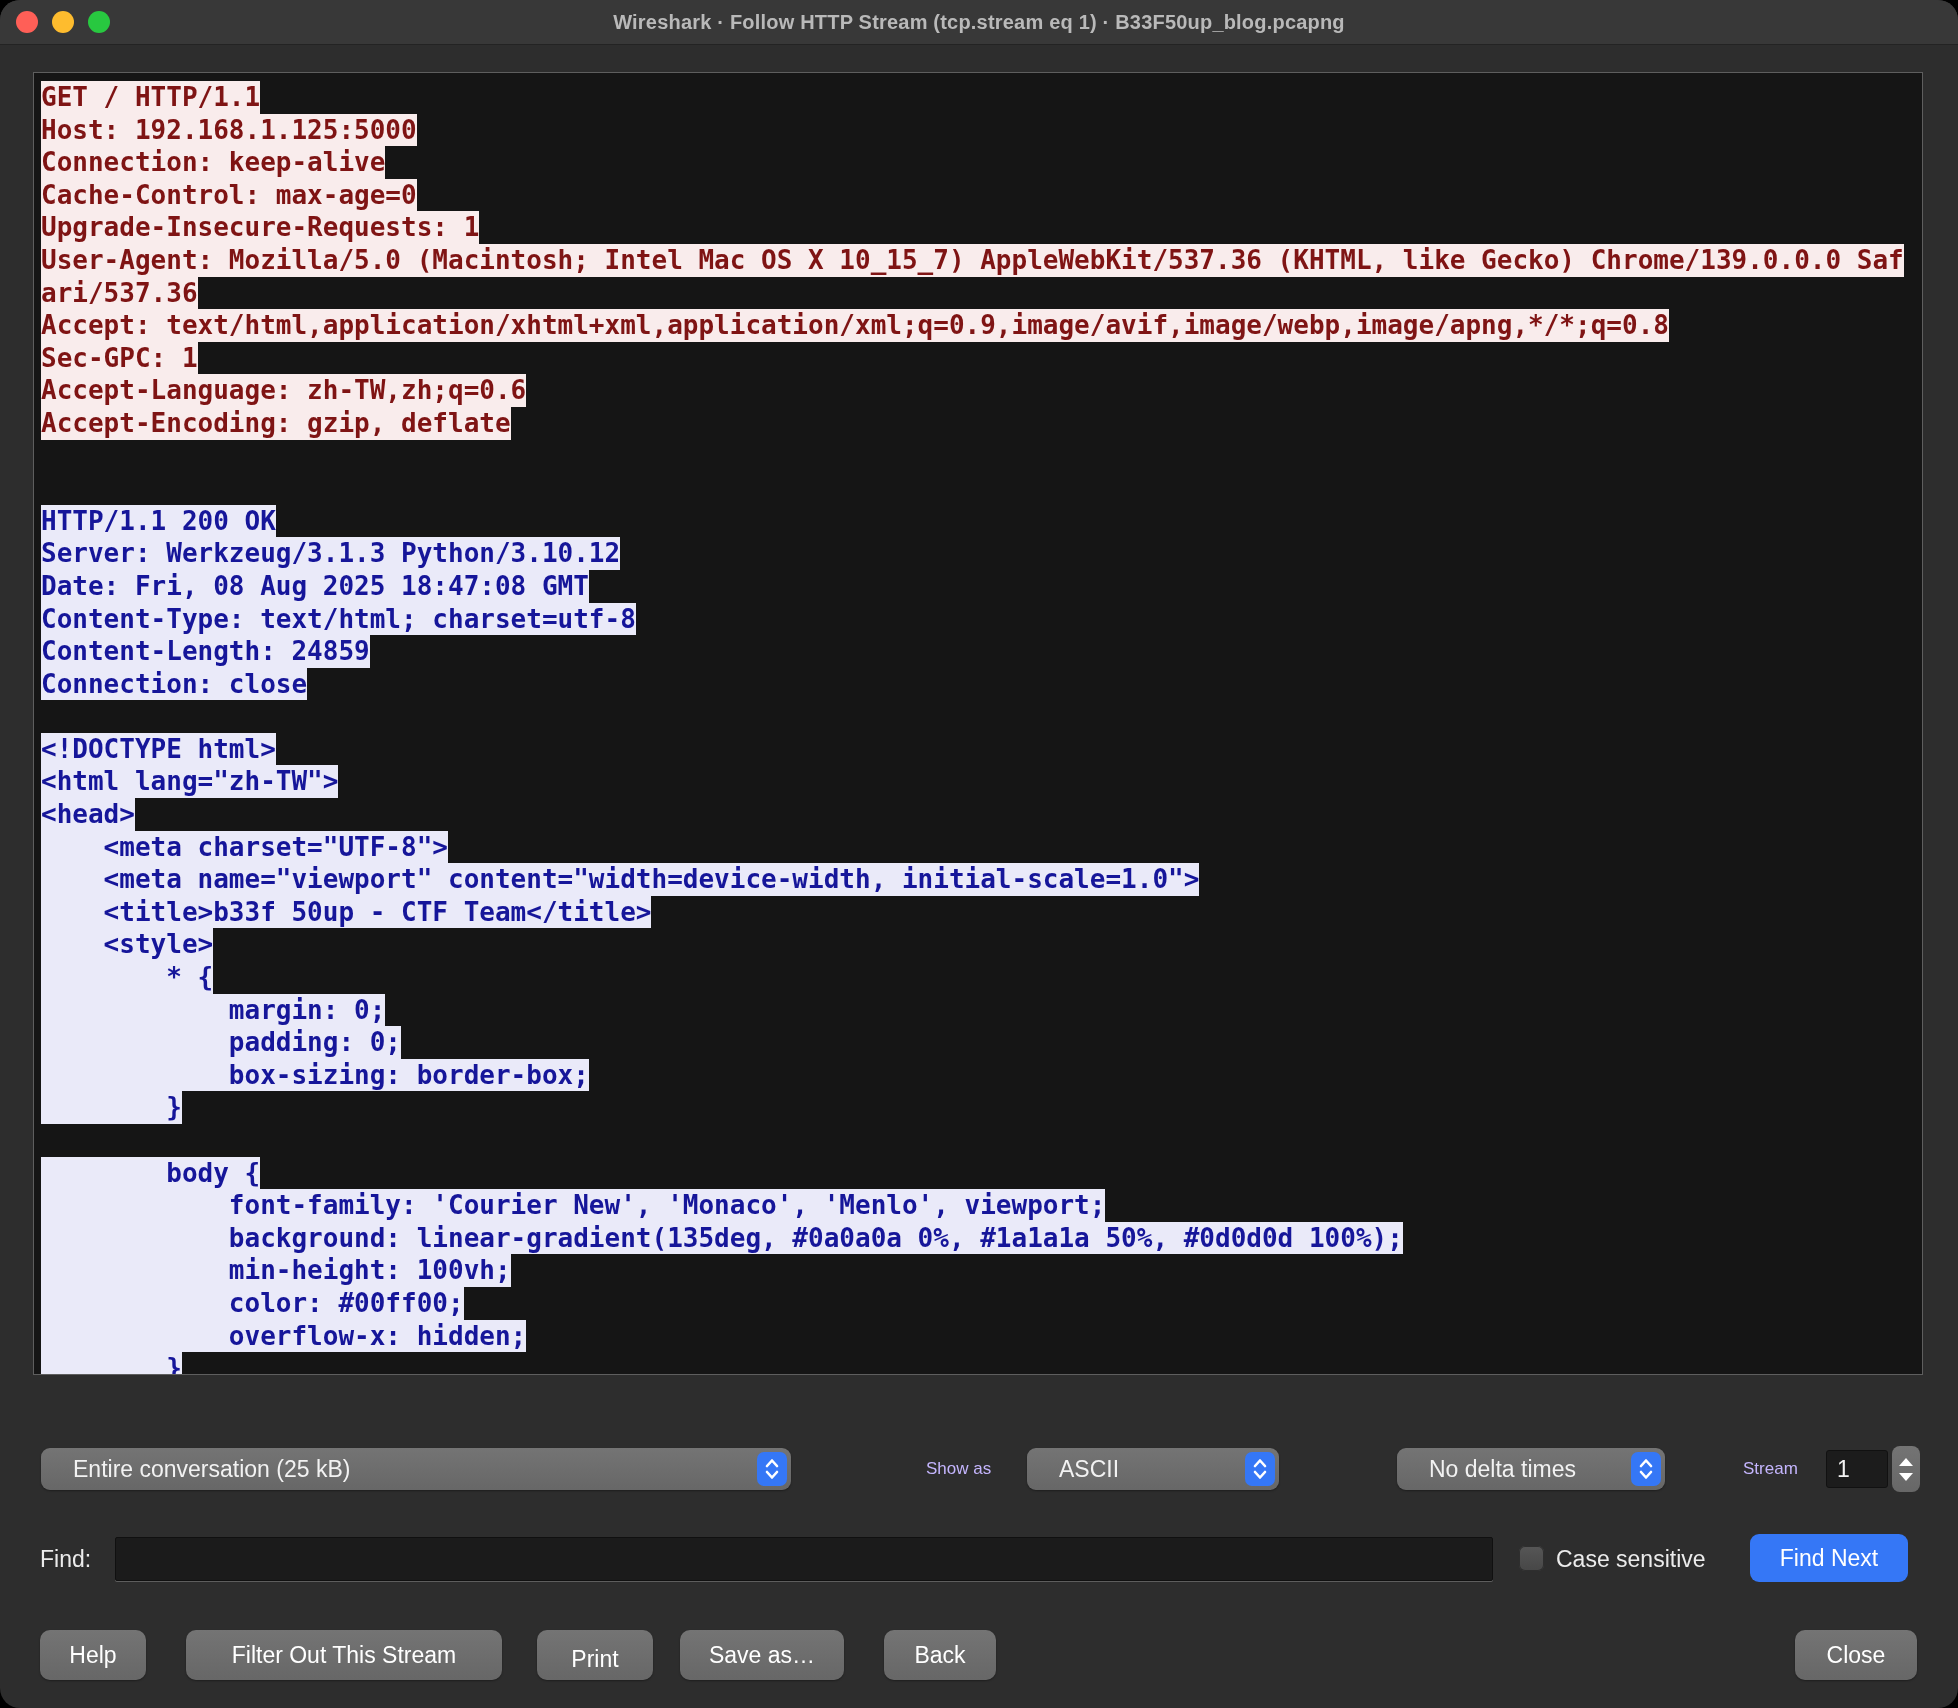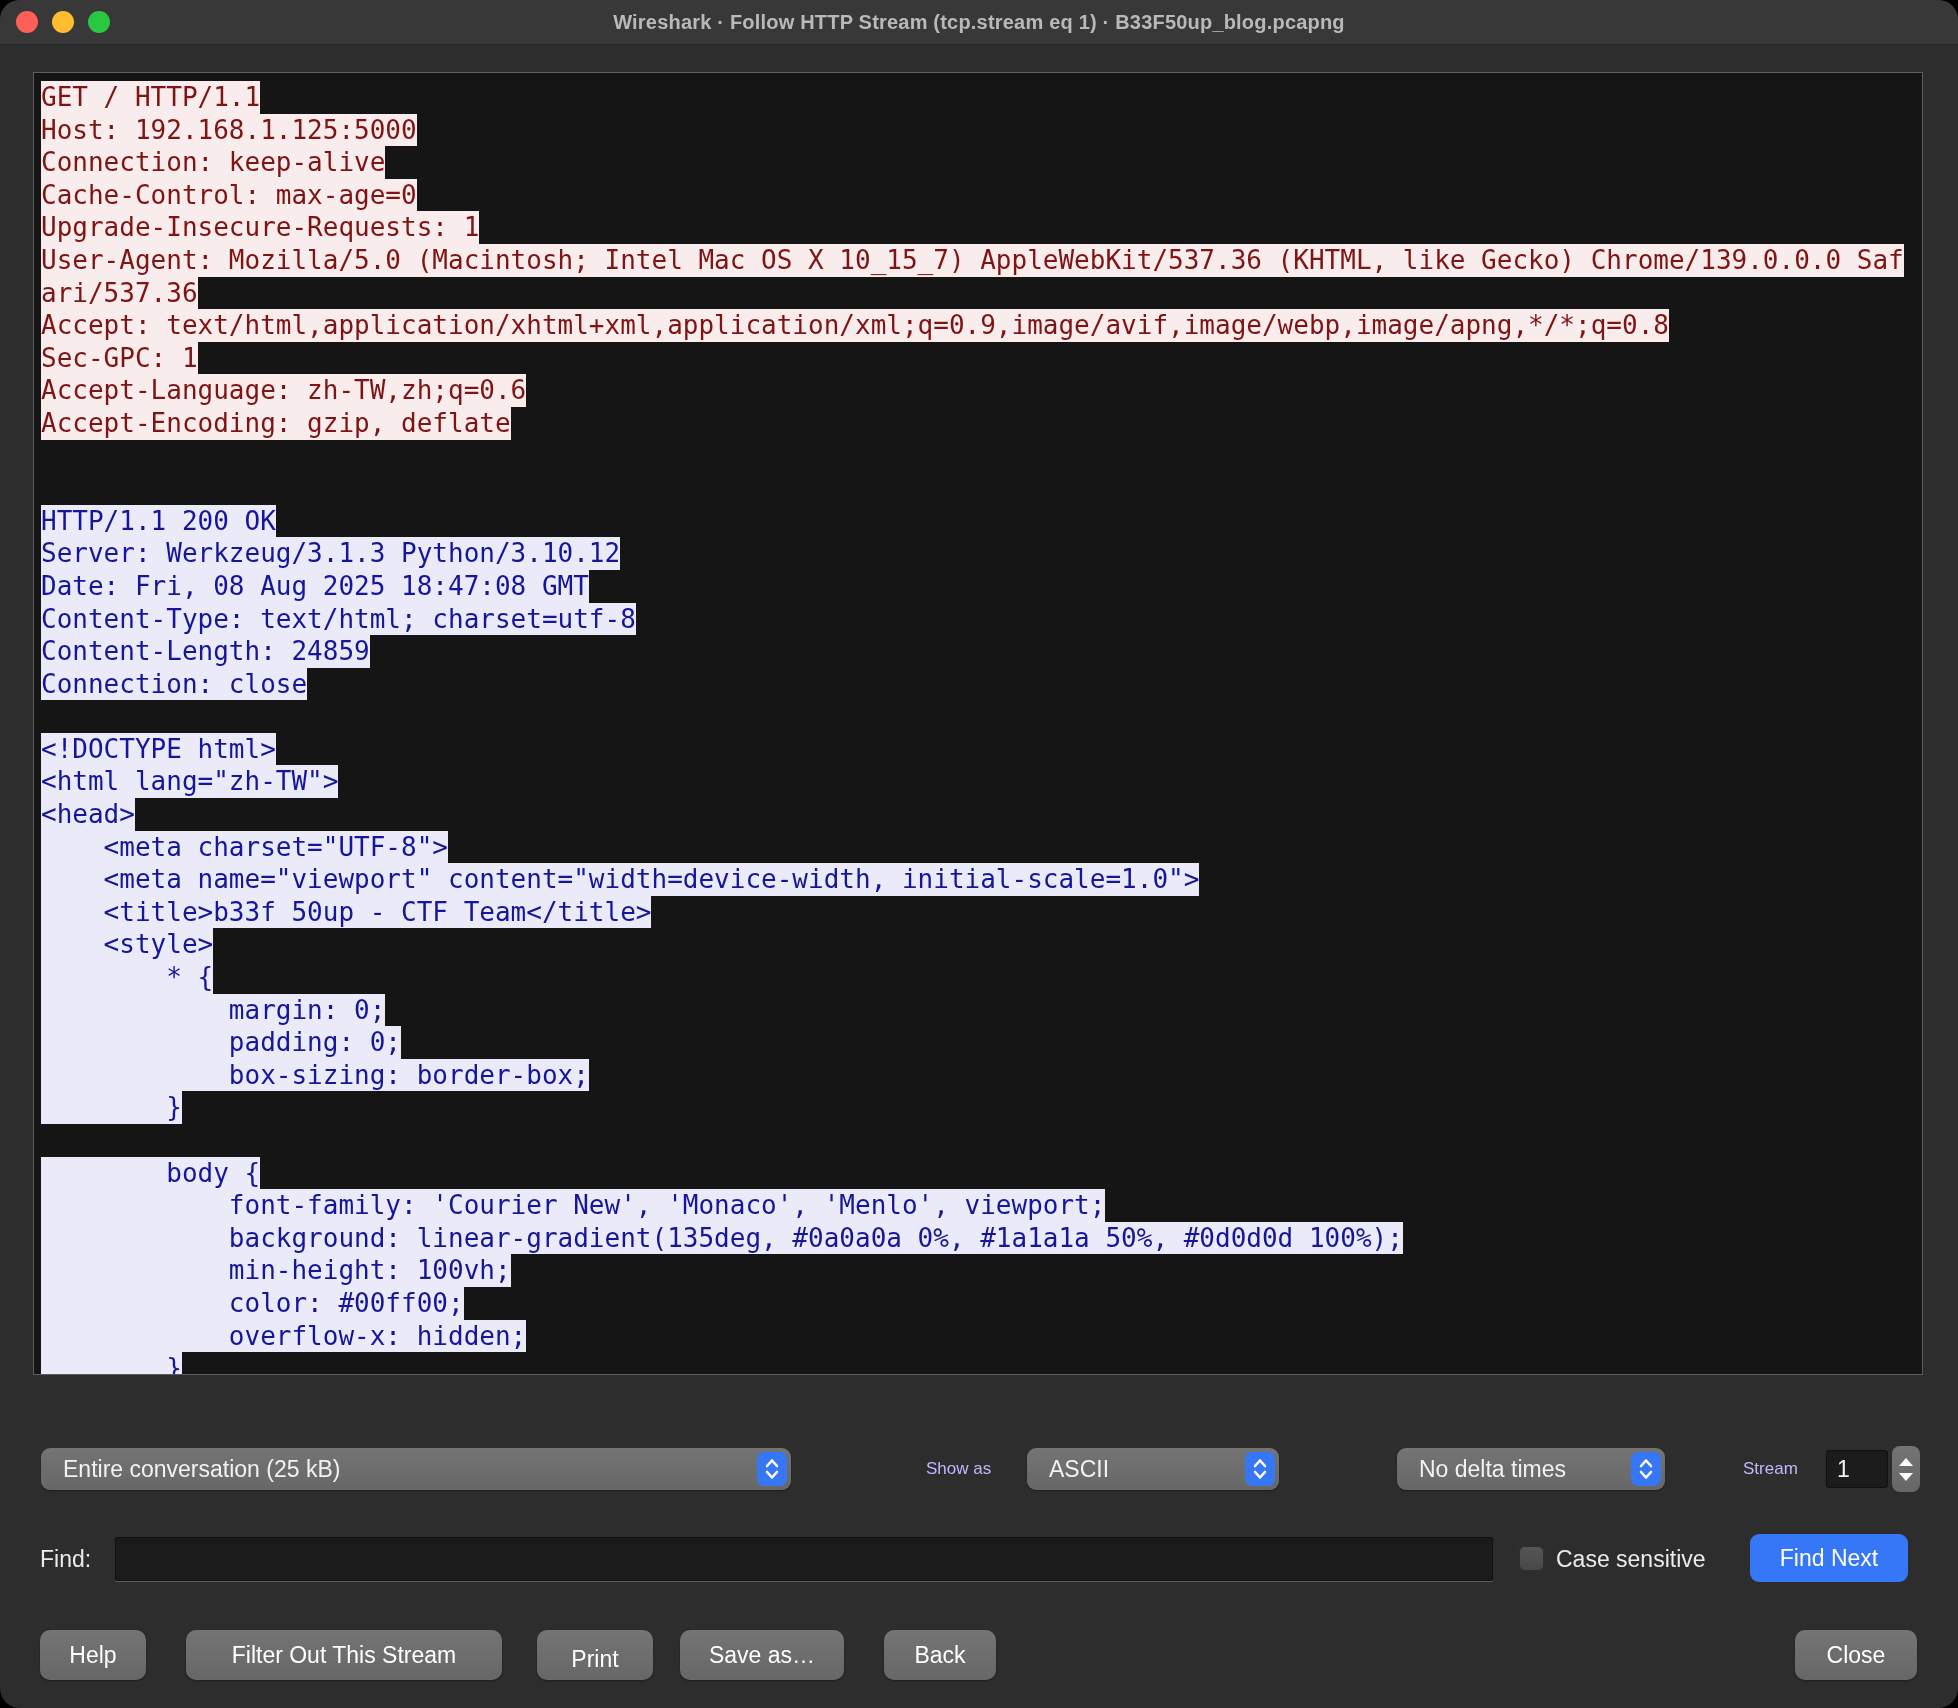--- a/index.html
+++ b/index.html
@@ -10,34 +10,34 @@
   .title{position:absolute;left:0;right:0;top:0;height:44px;line-height:44px;text-align:center;
          color:#b9b9b9;font-size:20px;font-weight:600;letter-spacing:.2px;}
   .lights{position:absolute;left:16px;top:11px;display:flex;gap:14px;}
   .light{width:22px;height:22px;border-radius:50%;}
   .light.red{background:#ff5f57;} .light.yellow{background:#febc2e;} .light.green{background:#28c840;}
   
   .stream{position:absolute;left:33px;top:72px;width:1890px;height:1303px;background:#151515;
           border:1px solid #5e5e5e;box-sizing:border-box;overflow:hidden;}
   .stream-inner{padding:8px 0 0 7px;font-family:"DejaVu Sans Mono",monospace;font-size:26px;}
   .srow{height:32.6px;line-height:32.6px;white-space:pre;}
-  .srow span{display:inline-block;height:100%;white-space:pre;}
+  .srow span{display:inline-block;height:100%;white-space:pre;font-weight:bold;}
   .srow .c{background:var(--cbg);color:var(--cfg);}
   .srow .s{background:var(--sbg);color:var(--sfg);}
   
   .statusline{position:absolute;left:40px;top:1390px;height:28px;line-height:28px;color:#ececec;
               font-style:italic;font-size:20px;}
   .chip{padding:1px 3px;border-radius:2px;}
   .chip.c{background:var(--cbg);color:var(--cfg);}
   .chip.s{background:var(--sbg);color:var(--sfg);}
   
   .controls{position:absolute;left:0;top:1448px;width:100%;height:44px;}
   .combo{position:absolute;height:42px;background:linear-gradient(#747474,#676767);border-radius:9px;
          box-shadow:0 1px 2px rgba(0,0,0,.35);display:flex;align-items:center;}
-  .combo .lab{color:#f2f2f2;font-size:23px;padding-left:22px;flex:1;white-space:nowrap;}
+  .combo .lab{color:#f2f2f2;font-size:23px;padding-left:32px;flex:1;white-space:nowrap;}
   .stepper{width:30px;height:34px;border-radius:7px;background:var(--accent);margin-right:4px;
            display:flex;align-items:center;justify-content:center;}
   .uilabel{position:absolute;color:#c4b5fd;font-size:17px;height:42px;line-height:42px;margin-left:24px;}
   .numfield{position:absolute;left:1826px;top:2px;width:62px;height:38px;background:#1c1c1c;border:1px solid #111;
             box-sizing:border-box;color:#f2f2f2;font-size:23px;line-height:36px;padding-left:10px;border-radius:3px;}
   .spinner{position:absolute;left:1892px;top:-2px;width:28px;height:46px;border-radius:8px;
            background:linear-gradient(#747474,#676767);display:flex;flex-direction:column;align-items:center;justify-content:center;gap:7px;}
   .tri-up{width:0;height:0;border-left:7px solid transparent;border-right:7px solid transparent;border-bottom:8px solid #fff;}
   .tri-down{width:0;height:0;border-left:7px solid transparent;border-right:7px solid transparent;border-top:8px solid #fff;}
   

